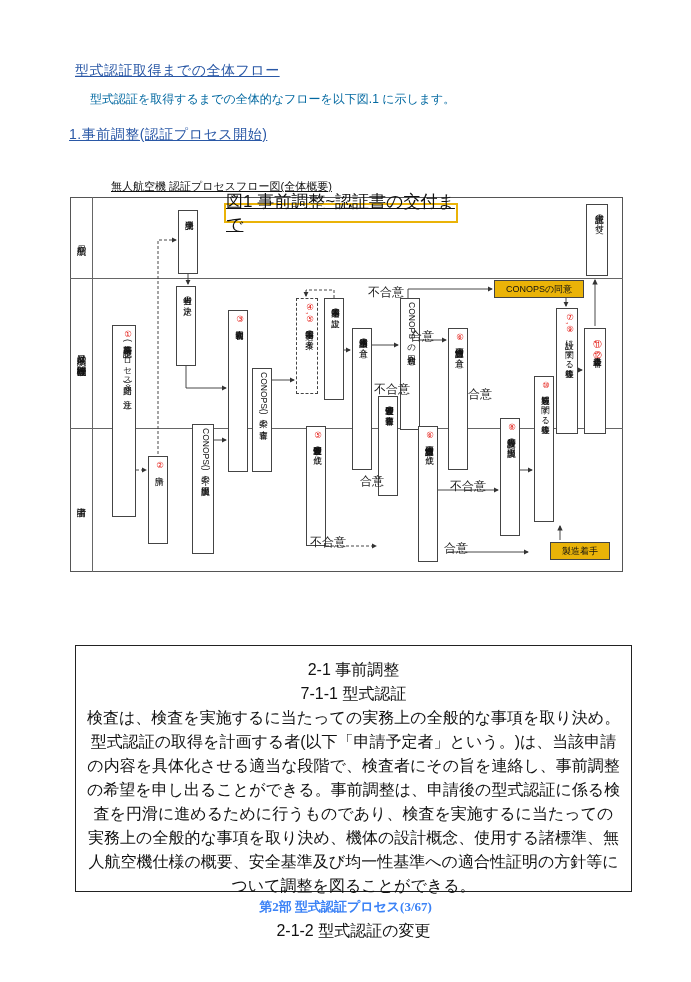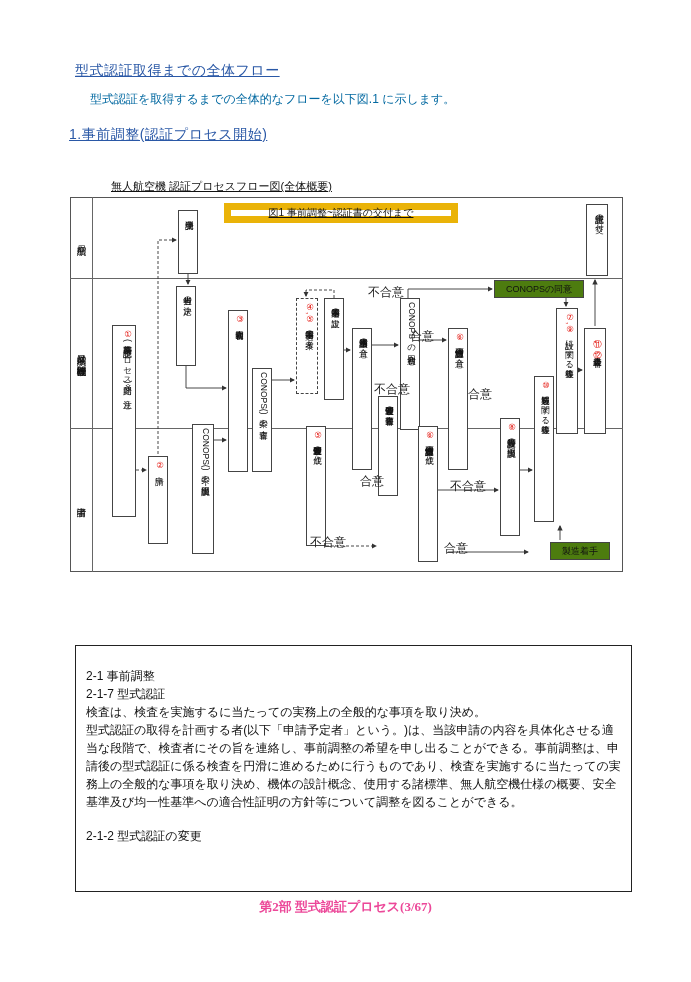--- a/index.html
+++ b/index.html
@@ -10,40 +10,40 @@
   .blue-heading { position:absolute; color:var(--color-heading,#2a58a6); text-decoration:underline; font-size:14px; letter-spacing:.5px; }
   .intro { position:absolute; font-size:12px; color:#0369a1; }
   .fig-caption { position:absolute; font-size:11px; text-decoration:underline; color:#111; }
 
   .diagram-frame { position:absolute; left:70px; top:197px; width:553px; height:375px; border:1px solid #555; background:#fff; }
   .lane-divider { position:absolute; border-top:1px solid #666; height:0; }
   .lane-vline { position:absolute; border-left:1px solid #666; width:0; }
   .lane { position:absolute; width:22px; writing-mode:vertical-rl; text-orientation:mixed;
           display:flex; align-items:center; justify-content:center; font-size:9.5px; color:#111; }
 
-  .fig-title { position:absolute; left:224px; top:203px; width:234px; height:20px; border:7px solid #eab308;
-               background:#fff; font-size:10px; text-decoration:underline; display:flex; align-items:center; justify-content:center; }
+  .fig-title { position:absolute; left:224px; top:203px; width:234px; height:20px; border:2px solid #eab308;
+               background:#fff; font-size:17px; text-decoration:underline; display:flex; align-items:center; justify-content:center; }
 
   .vbox { position:absolute; writing-mode:vertical-rl; text-orientation:mixed; border:1px solid #444;
           background:#fff; font-size:8.5px; line-height:15px; padding-top:3px; color:#111; }
   .vbox.dashed { border-style:dashed; }
-  .hbox { position:absolute; border:1px solid #444; background:#4d7c0f; font-size:9px;
+  .hbox { position:absolute; border:1px solid #444; background:#eab308; font-size:9px;
           display:flex; align-items:center; justify-content:center; color:#111; }
   .circ { color:var(--color-step,#e3120b); }
   .flabel { position:absolute; font-size:12px; color:#222; white-space:nowrap; }
 
   .arrows { position:absolute; left:0; top:0; pointer-events:none; }
 
   .textbox { position:absolute; left:75px; top:645px; width:557px; height:247px; border:1px solid #222;
-             padding:21px 10px; font-size:12px; line-height:1.5; color:#111; }
+             padding:12px 10px; font-size:16px; line-height:1.5; color:#111;text-align:center; }
   .textbox p { margin:0; }
   .textbox .gap-top { margin-top:1.3em; }
 
   .footer { position:absolute; left:0; top:898px; width:691px; text-align:center;
-            font-family:"Liberation Serif","DejaVu Serif",serif; font-weight:bold; font-size:13px; color:#ec4899; }
+            font-family:"Liberation Serif","DejaVu Serif",serif; font-weight:bold; font-size:13px; color:#3b82f6; }
 </style>
 </head>
 <body>
 
 <div class="page">
 
   <div class="blue-heading" style="left:75px; top:62px;text-align:center;">型式認証取得までの全体フロー</div>
   <div class="intro" style="left:90px; top:91px;">型式認証を取得するまでの全体的なフローを以下図.1 に示します。</div>
   <div class="blue-heading" style="left:69px; top:126px;">1.事前調整(認証プロセス開始)</div>
   <div class="fig-caption" style="left:80px; top:179px;margin-left:31px;">無人航空機 認証プロセスフロー図(全体概要)</div>
@@ -118,21 +118,21 @@
   <div class="flabel" style="left:410px;top:328px;">合意</div>
   <div class="flabel" style="left:374px;top:381px;">不合意</div>
   <div class="flabel" style="left:468px;top:386px;">合意</div>
   <div class="flabel" style="left:450px;top:478px;">不合意</div>
   <div class="flabel" style="left:444px;top:540px;">合意</div>
   <div class="flabel" style="left:310px;top:534px;">不合意</div>
   <div class="flabel" style="left:360px;top:473px;">合意</div>
 
   <div class="textbox">
     <p>2-1 事前調整</p>
-    <p>2-1-7 型式認証</p>
+    <p>7-1-1 型式認証</p>
     <p>検査は、検査を実施するに当たっての実務上の全般的な事項を取り決め。</p>
     <p>型式認証の取得を計画する者(以下「申請予定者」という。)は、当該申請の内容を具体化させる適当な段階で、検査者にその旨を連絡し、事前調整の希望を申し出ることができる。事前調整は、申請後の型式認証に係る検査を円滑に進めるために行うものであり、検査を実施するに当たっての実務上の全般的な事項を取り決め、機体の設計概念、使用する諸標準、無人航空機仕様の概要、安全基準及び均一性基準への適合性証明の方針等について調整を図ることができる。</p>
     <p class="gap-top">2-1-2 型式認証の変更</p>
   </div>
 
   <div class="footer">第2部 型式認証プロセス(3/67)</div>
 
 </div>
 
 </body></html>

